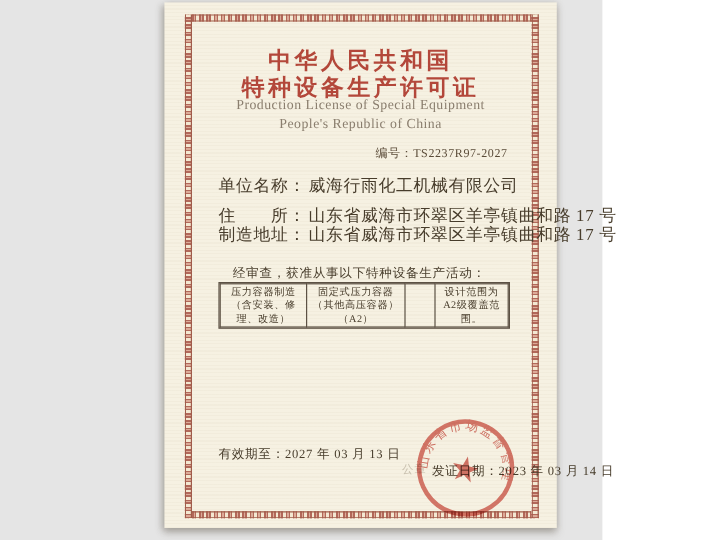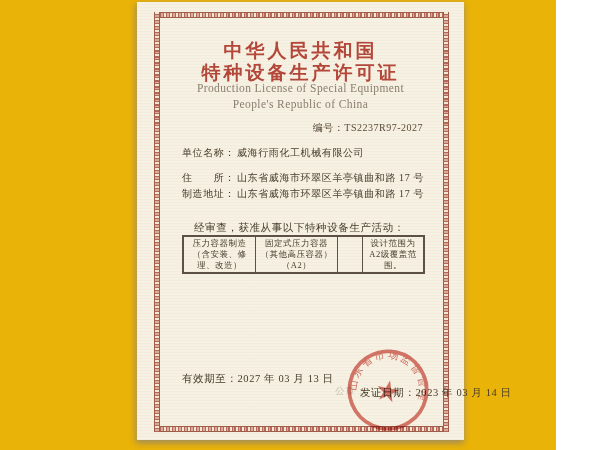--- a/index.html
+++ b/index.html
@@ -1,20 +1,20 @@
 <!DOCTYPE html>
 <html><head>
 <meta charset="utf-8">
 <style>
   html,body{margin:0;padding:0;}
   body{
     width:600px;height:450px;background:#ffffff;overflow:hidden;
     font-family:"Liberation Serif","DejaVu Serif",serif;
   }
-  .scene{position:relative;width:556px;height:450px;background:#eab308;}
+  .scene{position:relative;width:502px;height:450px;background:#e5e5e5;}
   .paper{
     position:absolute;left:137px;top:2px;width:327px;height:438px;
     background:#f6f1e2;
     background-image:repeating-linear-gradient(0deg,rgba(165,145,110,0.05) 0 1px,rgba(0,0,0,0) 1px 3px);
     box-shadow:-3px 2px 5px rgba(140,135,125,.38),0 4px 6px rgba(130,125,115,.45),2px 0 4px rgba(160,155,145,.25);
   }
   
   .frame{position:absolute;left:17px;top:10px;right:15px;bottom:8px;}
   .strip{position:absolute;background:repeating-linear-gradient(90deg,#b2685a 0 1.3px,#dcab98 1.3px 2.5px,#b2685a 2.5px 3.7px,#f3e8d2 3.7px 6px);
     box-shadow:inset 0 1px 0 #a05c4b,inset 0 -1px 0 #a05c4b;}
@@ -23,21 +23,21 @@
   .strip.t{left:0;right:0;top:0;height:6px;}
   .strip.b{left:0;right:0;bottom:0;height:6px;}
   .strip.l{top:0;bottom:0;left:0;width:6px;}
   .strip.r{top:0;bottom:0;right:0;width:6px;}
 
   .abs{position:absolute;white-space:nowrap;}
   .center{left:0;width:100%;text-align:center;}
   .title-cn{font-weight:bold;color:#b3473a;font-size:19px;letter-spacing:3px;}
   .title-en{color:#8a7e6e;font-size:11.5px;letter-spacing:0.4px;}
   .lic-no{font-size:10px;color:#5a4b38;letter-spacing:0.5px;}
-  .cn-line{font-size:10px;color:#473c2b;letter-spacing:0.6px;}
+  .cn-line{font-size:14px;color:#473c2b;letter-spacing:0.6px;}
   .cn-line .lbl{margin-right:2px;}
   .intro{font-size:10.5px;color:#473c2b;letter-spacing:0.6px;}
 
   table.lic{position:absolute;top:234px;left:46px;width:240px;border-collapse:collapse;table-layout:fixed;
     font-size:8.5px;color:#473c2b;background:transparent;}
   table.lic th,table.lic td{border:1px solid #5c5144;text-align:center;vertical-align:middle;
     padding:1px 2px;line-height:1.3;font-weight:normal;letter-spacing:0.5px;}
   table.lic th{height:19px;}
   table.lic td{height:20px;}
   table.lic{outline:1px solid #5c5144;outline-offset:-0.5px;}

